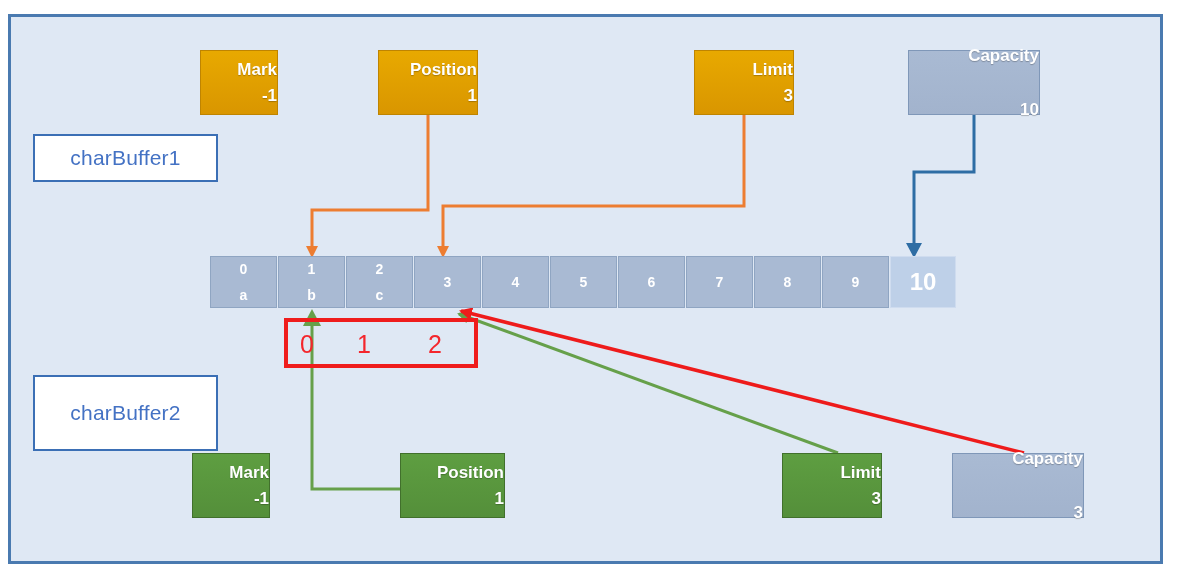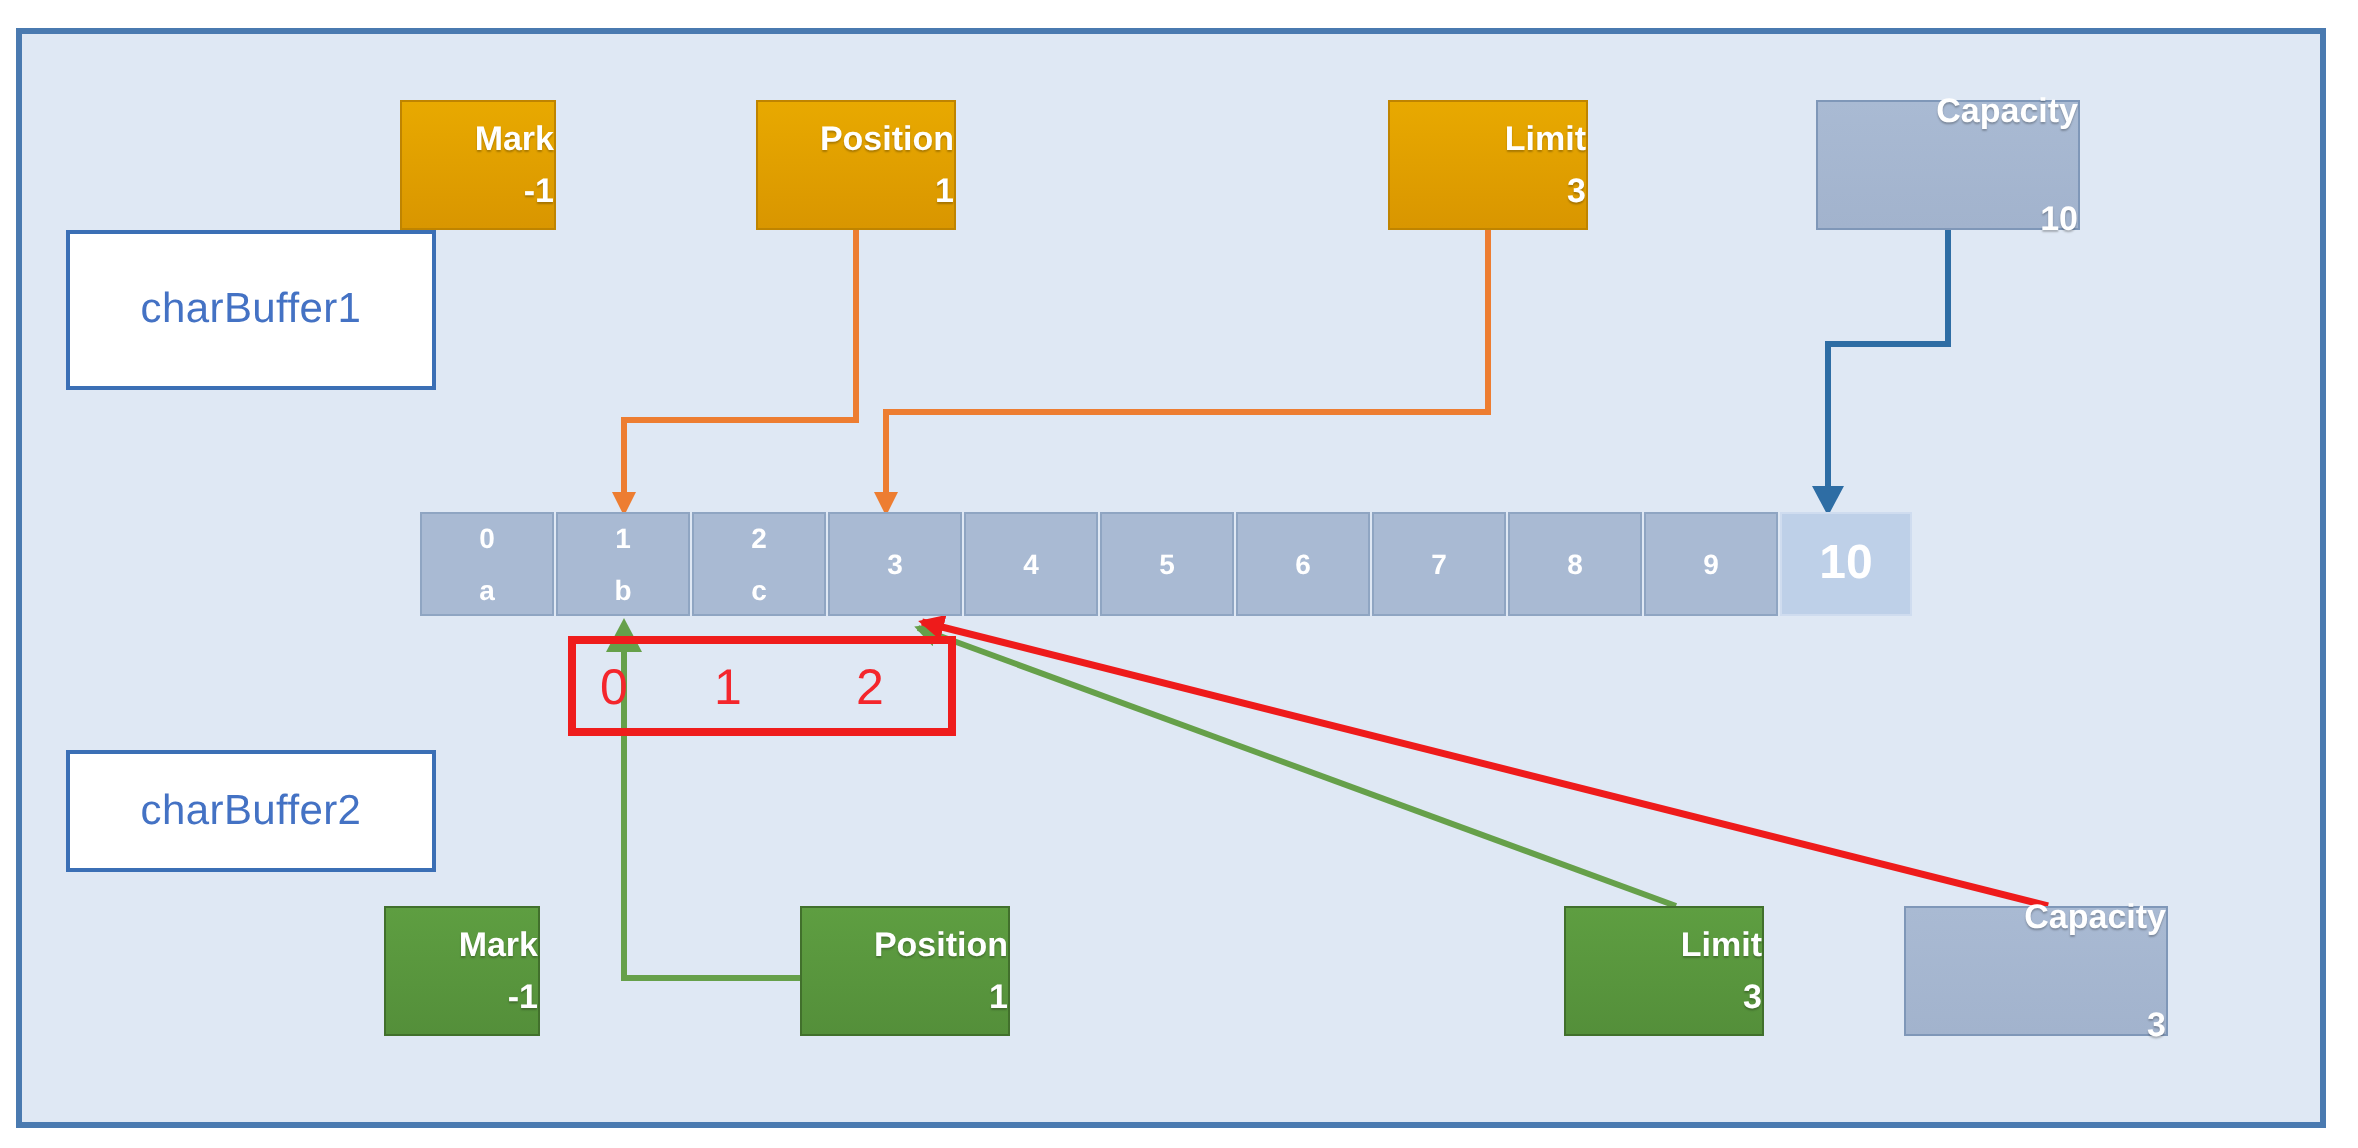--- a/index.html
+++ b/index.html
@@ -31,22 +31,22 @@
     background: #ffffff;
     border: 2px solid #3b6fb5;
     box-sizing: border-box;
     display: flex;
     align-items: center;
     justify-content: center;
     color: #4472c4;
     font-size: 21px;
     letter-spacing: .2px;
   }
-  #buf-label-1 { left: 33px; top: 115px; width: 185px; height: 80px; justify-content: center; }
-  #buf-label-2 { left: 33px; top: 375px; width: 185px; height: 61px; }
+  #buf-label-1 { left: 33px; top: 134px; width: 185px; height: 48px; justify-content: center; }
+  #buf-label-2 { left: 33px; top: 375px; width: 185px; height: 76px; }
 
   
   .attr-box {
     position: absolute;
     box-sizing: border-box;
     display: flex;
     flex-direction: column;
     align-items: flex-end;
     justify-content: center;
     color: #ffffff;

